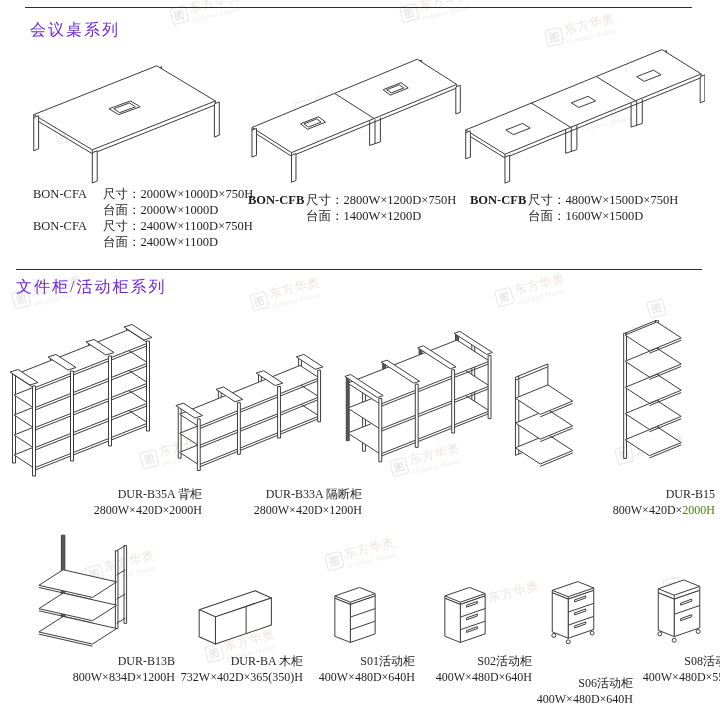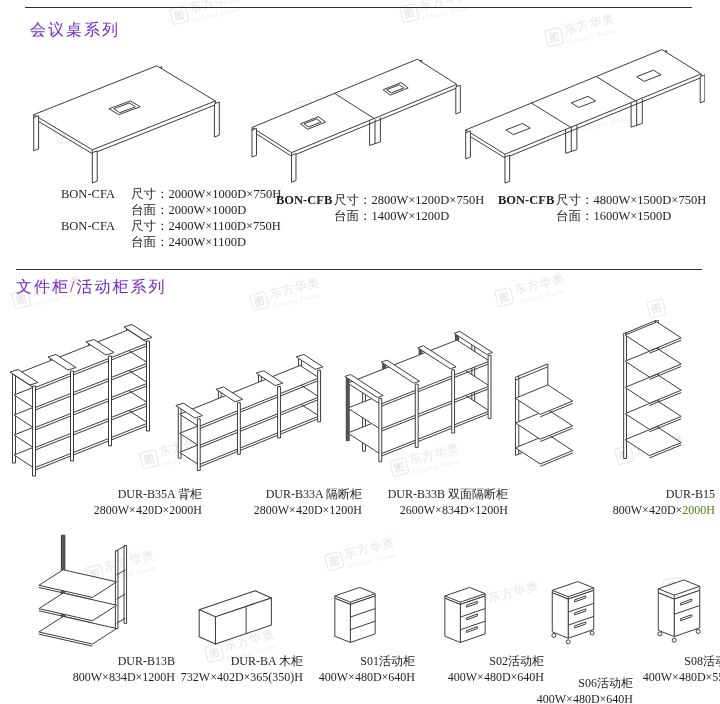--- a/index.html
+++ b/index.html
@@ -2,21 +2,21 @@
 <html><head>
 <meta charset="utf-8">
 <style>
   html,body{margin:0;padding:0;background:#fff;}
   .page{position:relative;width:720px;height:704px;background:#ffffff;overflow:hidden;
         font-family:"Liberation Serif","DejaVu Serif",serif;color:#222;}
   .rule{position:absolute;height:1px;background:#2f2f2f;}
   .sec-title{position:absolute;font-size:16px;color:#6d28d9;letter-spacing:2px;white-space:nowrap;}
   .spec-block{position:absolute;font-size:12.5px;line-height:16px;color:#1e1e1e;white-space:nowrap;}
   .spec-line{display:flex;}
-  .spec-code{display:inline-block;width:70px;margin-left:28px;}
+  .spec-code{display:inline-block;width:70px;}
   .spec-code.narrow{width:58px;font-weight:bold;}
   .fig{position:absolute;}
   .fig path,.fig circle,.fig line{stroke:#3d3d3d;stroke-width:1;fill:none;stroke-linejoin:round;vector-effect:non-scaling-stroke;}
   .fig .f{fill:#ffffff;}
   .fig .dk{fill:#5a5a5a;}
   .fig-label{position:absolute;text-align:right;font-size:12px;line-height:16px;color:#1e1e1e;white-space:nowrap;}
   .dim-gray{color:#4d7c0f;}
   
   .wm{position:absolute;display:flex;align-items:center;gap:3px;transform:rotate(-14deg);
       opacity:.5;pointer-events:none;white-space:nowrap;}
@@ -341,24 +341,20 @@
   </svg>
 
   <div class="fig-label" style="left:22px;top:486px;width:180px">
     <div>DUR-B35A 背柜</div>
     <div><span>2800W×420D×2000H</span></div>
   </div>
   <div class="fig-label" style="left:182px;top:486px;width:180px">
     <div>DUR-B33A 隔断柜</div>
     <div><span>2800W×420D×1200H</span></div>
   </div>
-  <div class="fig-label" style="left:330px;top:486px;width:178px">
-    <div>DUR-B33B 双面隔断柜</div>
-    <div><span>2600W×834D×1200H</span></div>
-  </div>
   <div class="fig-label" style="left:595px;top:486px;width:120px">
     <div>DUR-B15</div>
     <div><span>800W×420D×</span><span class="dim-gray">2000H</span></div>
   </div>
 
   <svg class="fig" style="left:32px;top:530px;width:108px;height:121px" viewBox="0 0 125 140">
     <path class="dk" d="M34,100 L34,6 L38,6 L38,100 Z"></path>
     <path class="f" d="M96.5,114 L96.5,24 L99.5,24 L99.5,114 Z"></path>
     <path class="f" d="M106.5,108 L106.5,18 L109.5,18 L109.5,108 Z"></path>
     <path d="M98,24 L108,18 M98,52 L108,46 M98,80 L108,74 M98,108 L108,102"></path>
@@ -423,21 +419,21 @@
     <div><span>800W×834D×1200H</span></div>
   </div>
   <div class="fig-label" style="left:138px;top:653px;width:165px">
     <div>DUR-BA 木柜</div>
     <div><span>732W×402D×365(350)H</span></div>
   </div>
   <div class="fig-label" style="left:295px;top:653px;width:120px">
     <div>S01活动柜</div>
     <div><span>400W×480D×640H</span></div>
   </div>
-  <div class="fig-label" style="left:424px;top:653px;width:120px">
+  <div class="fig-label" style="left:412px;top:653px;width:120px">
     <div>S02活动柜</div>
     <div><span>400W×480D×640H</span></div>
   </div>
   <div class="fig-label" style="left:513px;top:675px;width:120px">
     <div>S06活动柜</div>
     <div><span>400W×480D×640H</span></div>
   </div>
   <div class="fig-label" style="left:619px;top:653px;width:120px">
     <div>S08活动柜</div>
     <div><span>400W×480D×550H</span></div>

